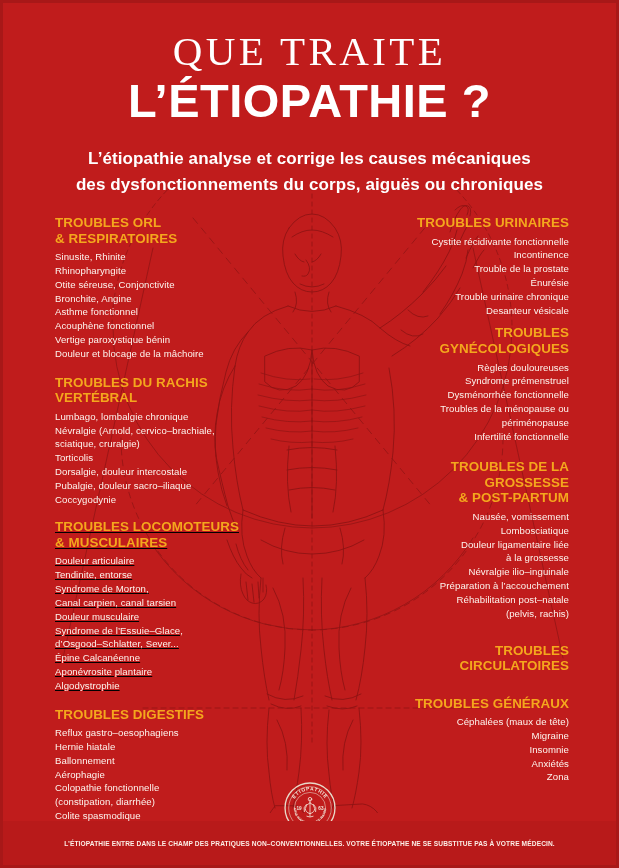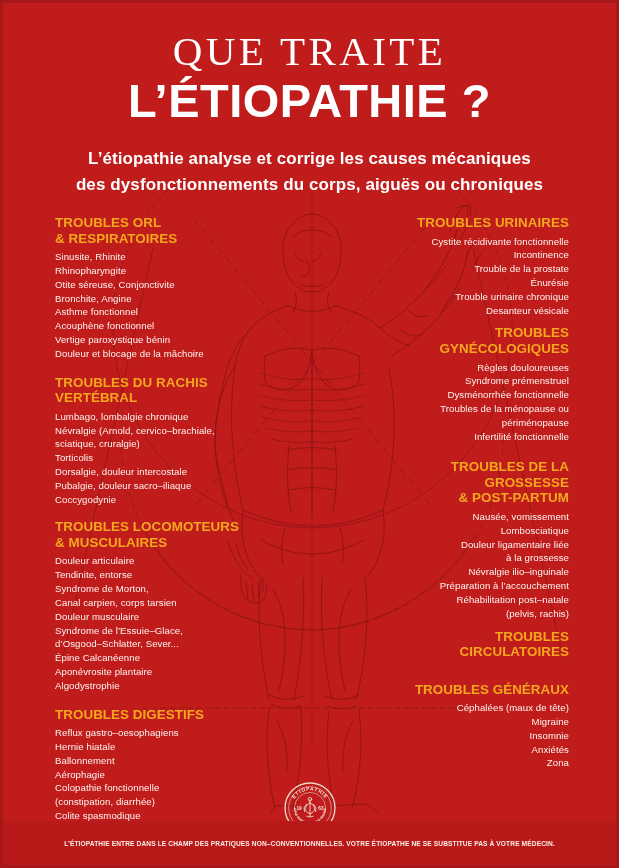--- a/index.html
+++ b/index.html
@@ -82,24 +82,24 @@
     color:#fdf4ee;
     font-size:9.6px;
     line-height:1.44;
     letter-spacing:0.08px;
     white-space:nowrap;
   }
 
   
   #col-left  .section:nth-child(1) { margin-bottom:14px; }
   #col-left  .section:nth-child(2) { margin-bottom:13px; }
-  #col-left  .section:nth-child(3) { margin-bottom:14px; }
+  #col-left  .section:nth-child(3) { margin-bottom:14px;text-decoration:underline; }
   #col-right .section:nth-child(1) { margin-bottom:8px; }
   #col-right .section:nth-child(2) { margin-bottom:16px; }
-  #col-right .section:nth-child(3) { margin-bottom:8px; }
+  #col-right .section:nth-child(3) { margin-bottom:22px; }
   #col-right .section:nth-child(4) { margin-bottom:22px; }
 
   
   #logo-wrap {
     position:absolute;
     left:50%; top:779px;
     transform:translateX(-50%);
     z-index:3;
     width:52px; height:52px;
   }
@@ -271,21 +271,21 @@
 
     <div class="section">
       <div class="sec-head">
         <span>TROUBLES LOCOMOTEURS</span>
         <span>&amp; MUSCULAIRES</span>
       </div>
       <ul class="sec-list">
         <li>Douleur articulaire</li>
         <li>Tendinite, entorse</li>
         <li>Syndrome de Morton,</li>
-        <li>Canal carpien, corps tarsien</li>
+        <li>Canal carpien, canal tarsien</li>
         <li>Douleur musculaire</li>
         <li>Syndrome de l’Essuie–Glace,</li>
         <li>d’Osgood–Schlatter, Sever...</li>
         <li>Épine Calcanéenne</li>
         <li>Aponévrosite plantaire</li>
         <li>Algodystrophie</li>
       </ul>
     </div>
 
     <div class="section">

